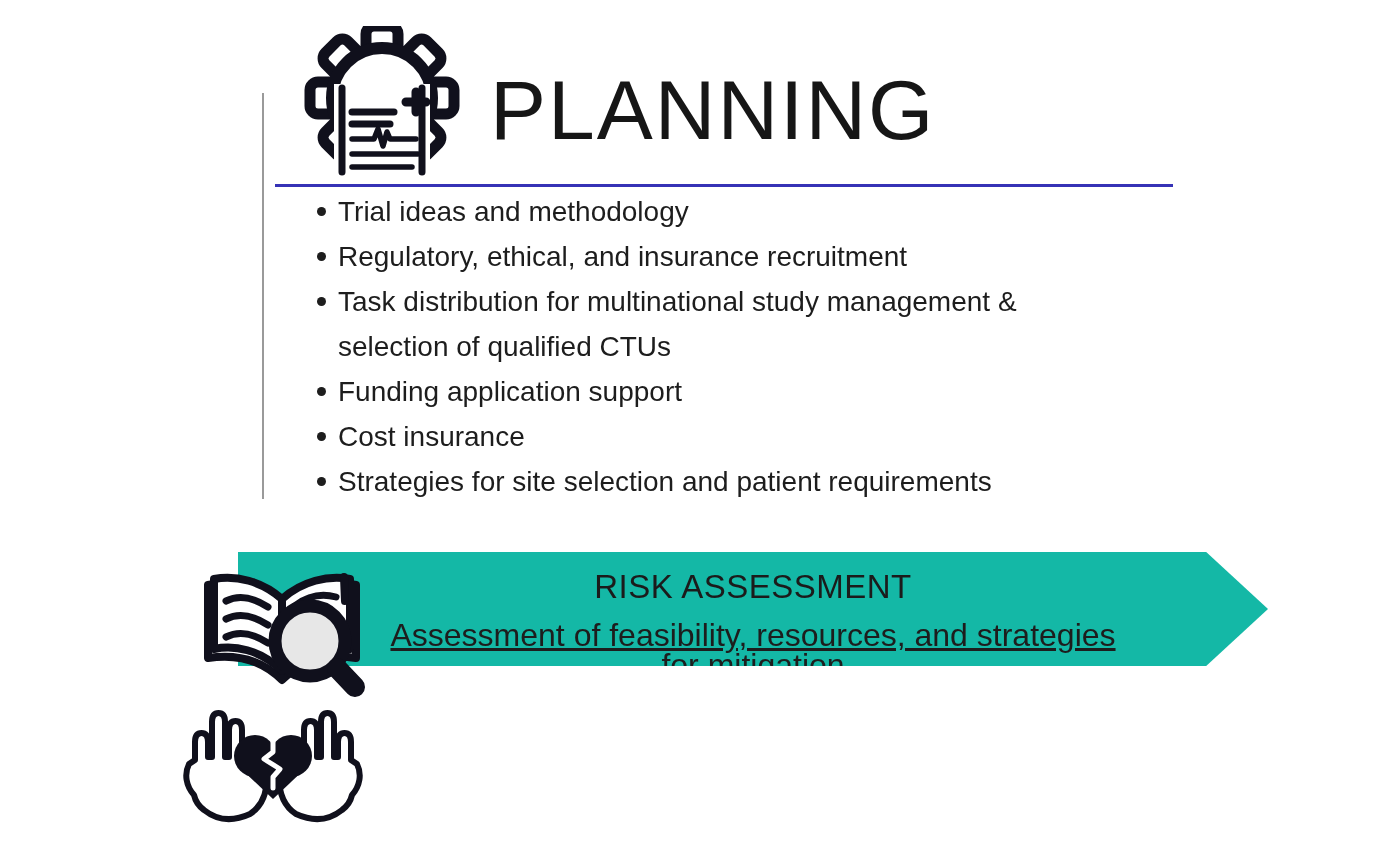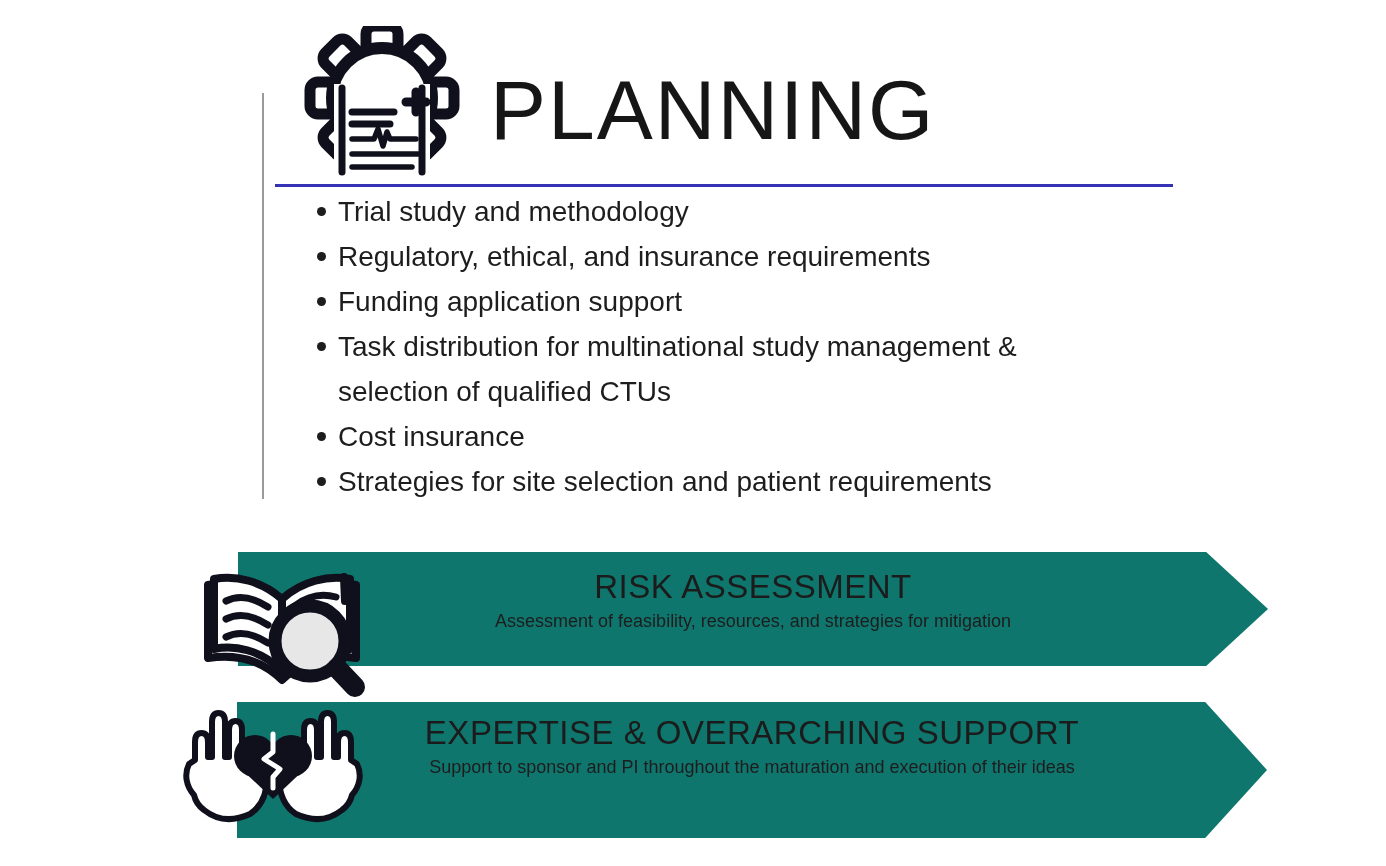--- a/index.html
+++ b/index.html
@@ -28,33 +28,33 @@
     font-size:28px;line-height:45px;color:#1d1d1d;
   }
   .bullet-list li{position:relative;padding-left:23px;}
   .bullet-list li::before{
     content:'';position:absolute;left:2px;top:18px;
     width:9px;height:9px;border-radius:50%;background:#1d1d1d;
   }
 
   
   .banner{
-    background:#0f766e;z-index:1;
+    background:#14b8a6;z-index:1;
     clip-path:polygon(0 0, 94% 0, 100% 50%, 94% 100%, 0 100%);
     display:flex;flex-direction:column;align-items:center;text-align:center;
   }
   .banner-risk{left:238px;top:552px;width:1030px;height:114px;padding-top:0;justify-content:flex-start;}
   .banner-risk .banner-title{margin-top:16px;}
   .banner-expertise{left:237px;top:702px;width:1030px;height:136px;}
   .banner-expertise .banner-title{margin-top:12px;}
   .banner-title{
     font-size:33px;line-height:38px;color:#1b1b1b;letter-spacing:0.5px;white-space:nowrap;
   }
   .banner-subtitle{
-    font-size:18px;line-height:30px;color:#1d1d1d;margin-top:0;max-width:760px;
+    font-size:32px;line-height:30px;color:#1d1d1d;margin-top:14px;max-width:760px;text-decoration:underline;
   }
   .banner-expertise .banner-subtitle{max-width:660px;}
 
   .book-icon{left:198px;top:549px;width:170px;height:148px;z-index:2;}
   .hands-icon{left:180px;top:700px;width:186px;height:136px;z-index:2;}
 
   svg{display:block;}
 </style>
 </head>
 <body>
@@ -89,24 +89,24 @@
         <path d="M54,141 H114" stroke-width="5.5"></path>
       </g>
     </svg>
   </div>
 
   <div class="abs page-title">PLANNING</div>
 
   <div class="abs title-underline"></div>
 
   <ul class="abs bullet-list">
-    <li>Trial study and methodology</li>
-    <li>Regulatory, ethical, and insurance requirements</li>
+    <li>Trial ideas and methodology</li>
+    <li>Regulatory, ethical, and insurance recruitment</li>
+    <li>Task distribution for multinational study management &amp; selection of qualified CTUs</li>
     <li>Funding application support</li>
-    <li>Task distribution for multinational study management &amp; selection of qualified CTUs</li>
     <li>Cost insurance</li>
     <li>Strategies for site selection and patient requirements</li>
   </ul>
 
   <div class="abs banner banner-risk">
     <div class="banner-title">RISK ASSESSMENT</div>
     <div class="banner-subtitle">Assessment of feasibility, resources, and strategies for mitigation</div>
   </div>
 
   <div class="abs book-icon">
@@ -126,24 +126,20 @@
           <path d="M98,56 C110,47 124,44 138,48"></path>
           <path d="M146,28 L147,52" stroke-width="8"></path>
         </g>
 
         <circle cx="112" cy="92" r="35" fill="#e7e7e7" stroke-width="13"></circle>
         <line x1="139" y1="119" x2="157" y2="138" stroke-width="20"></line>
       </g>
     </svg>
   </div>
 
-  <div class="abs banner banner-expertise">
-    <div class="banner-title">EXPERTISE &amp; OVERARCHING SUPPORT</div>
-    <div class="banner-subtitle">Support to sponsor and PI throughout the maturation and execution of their ideas</div>
-  </div>
 
   <div class="abs hands-icon">
     <svg width="186" height="136" viewBox="0 0 186 136">
       <g stroke="#10101c" stroke-width="6" stroke-linejoin="round" stroke-linecap="round" fill="#ffffff">
 
         <path d="M14,95 C6,86 4,74 9,64 L15,60 L15,42 Q15,33 21.5,33 Q28,33 28,42 L28,57
                  L32,57 L32,22 Q32,13 38.5,13 Q45,13 45,22 L45,57
                  L49,57 L49,30 Q49,21 55.5,21 Q62,21 62,30 L62,57
                  L66,57 L66,48 Q66,39 72.5,39 Q79,39 79,48 L79,62
                  Q86,64 87,74 Q88,102 70,114 Q44,126 24,110 Q16,104 14,95 Z"></path>

